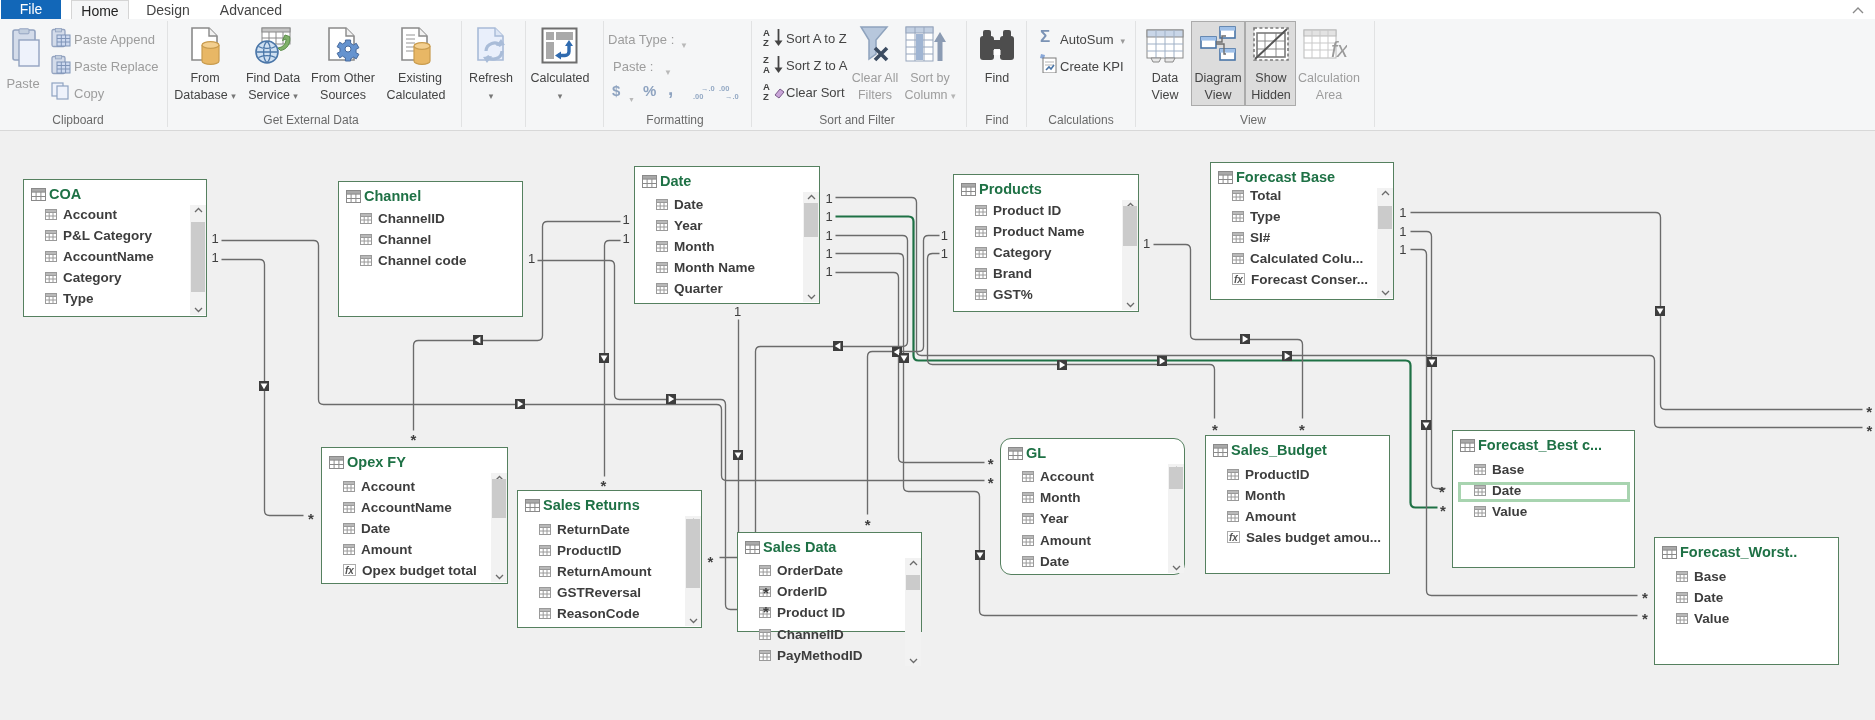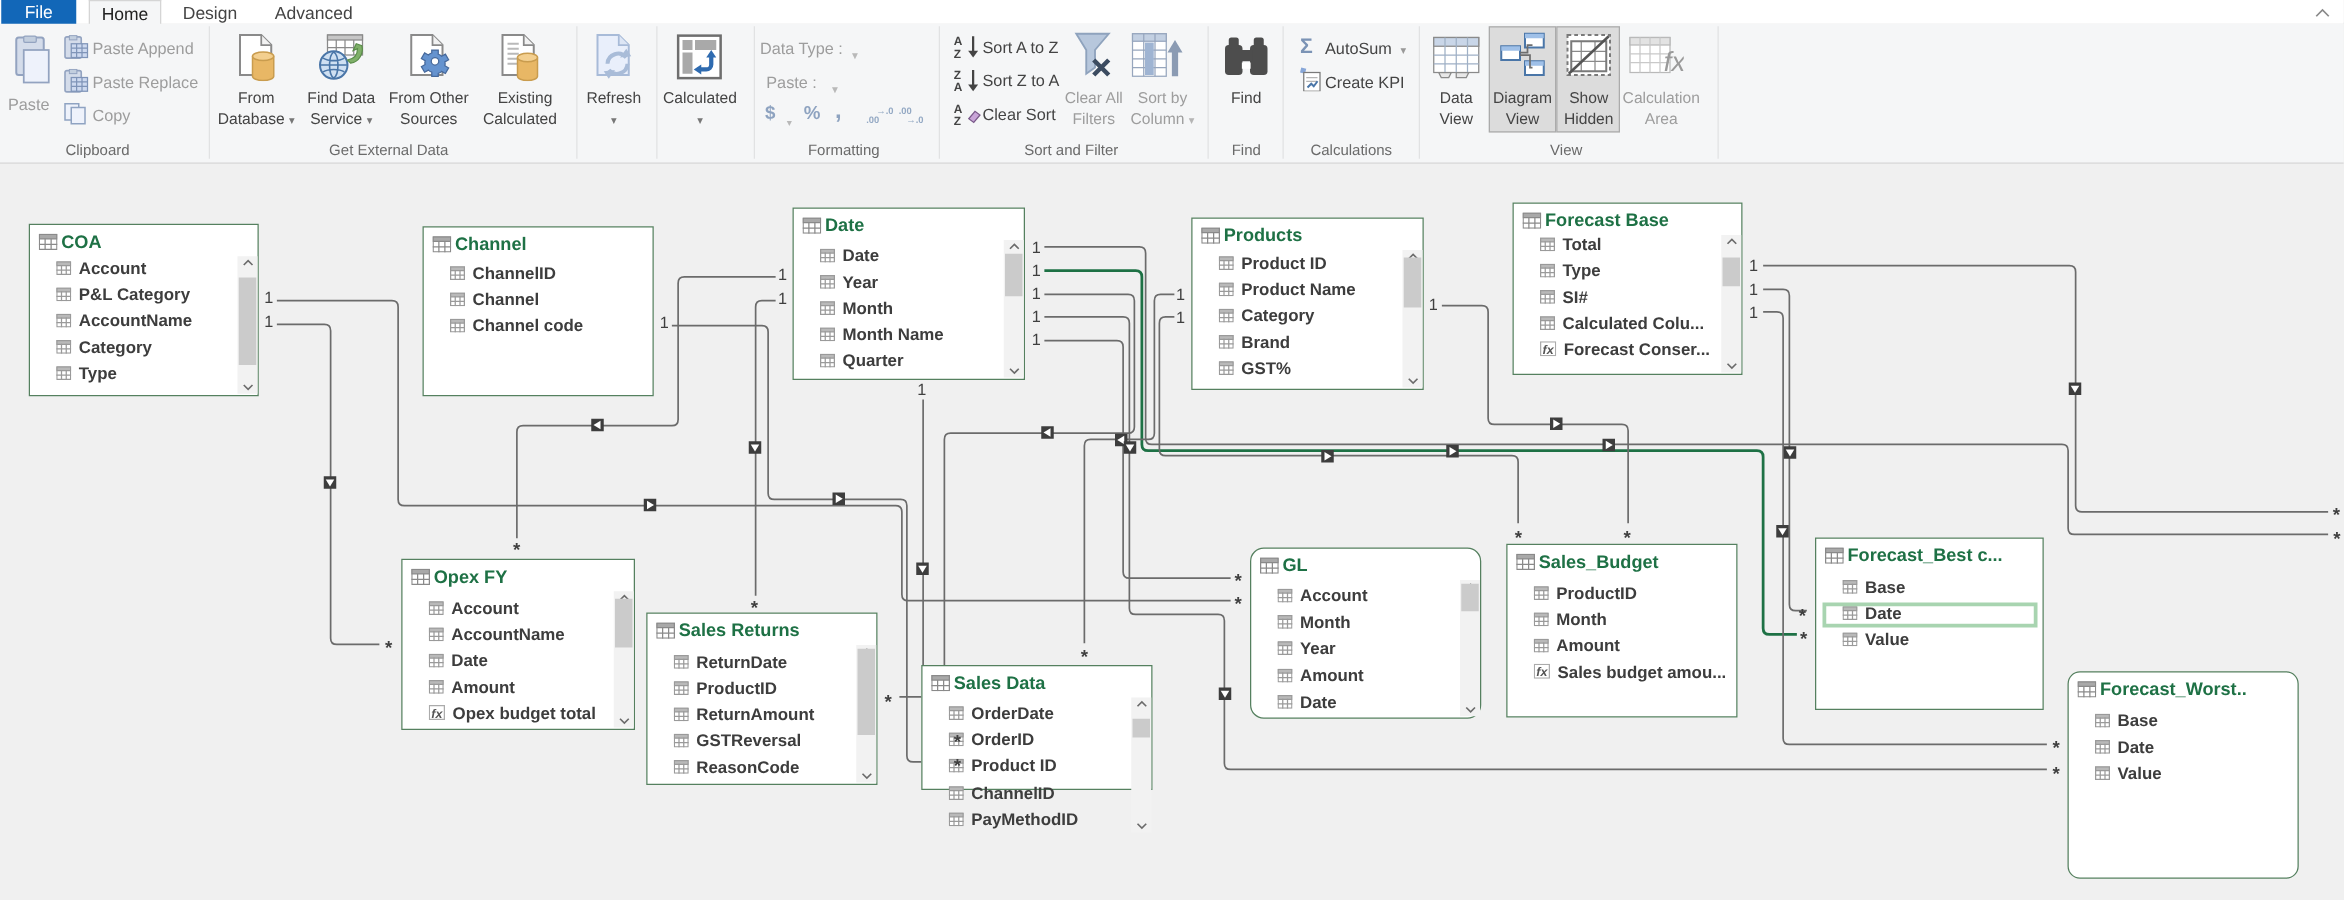--- a/index.html
+++ b/index.html
@@ -824,21 +824,21 @@
           <line x1="0" y1="7" x2="12" y2="7" stroke="#9a9a9a"></line>
         </svg><span style="position:relative;">Date</span></div>
       <div class="trow" style="top:72.9px;"><svg width="12" height="11">
           <rect x="0.5" y="0.5" width="11" height="10" fill="#fff" stroke="#9a9a9a"></rect>
           <rect x="0.5" y="0.5" width="11" height="3" fill="#b9b9b9" stroke="#9a9a9a"></rect>
           <line x1="4.2" y1="3" x2="4.2" y2="11" stroke="#9a9a9a"></line>
           <line x1="8" y1="3" x2="8" y2="11" stroke="#9a9a9a"></line>
           <line x1="0" y1="7" x2="12" y2="7" stroke="#9a9a9a"></line>
         </svg><span style="position:relative;">Value</span></div>
     </div>
-    <div class="tbl" style="left:1654px;top:537px;width:185px;height:166px;border-radius:10px;">
+    <div class="tbl" style="left:1654px;top:537px;width:185px;height:128px;">
       <div class="hd"><svg width="15" height="13">
           <rect x="0.5" y="0.5" width="14" height="12" fill="#fff" stroke="#8a8a8a"></rect>
           <rect x="0.5" y="0.5" width="14" height="3.6" fill="#a9a9a9" stroke="#8a8a8a"></rect>
           <line x1="5.1" y1="4" x2="5.1" y2="13" stroke="#8a8a8a"></line>
           <line x1="9.9" y1="4" x2="9.9" y2="13" stroke="#8a8a8a"></line>
           <line x1="0" y1="8.5" x2="15" y2="8.5" stroke="#8a8a8a"></line>
         </svg>Forecast_Worst..</div>
       <div class="trow" style="top:30.5px;"><svg width="12" height="11">
           <rect x="0.5" y="0.5" width="11" height="10" fill="#fff" stroke="#9a9a9a"></rect>
           <rect x="0.5" y="0.5" width="11" height="3" fill="#b9b9b9" stroke="#9a9a9a"></rect>

